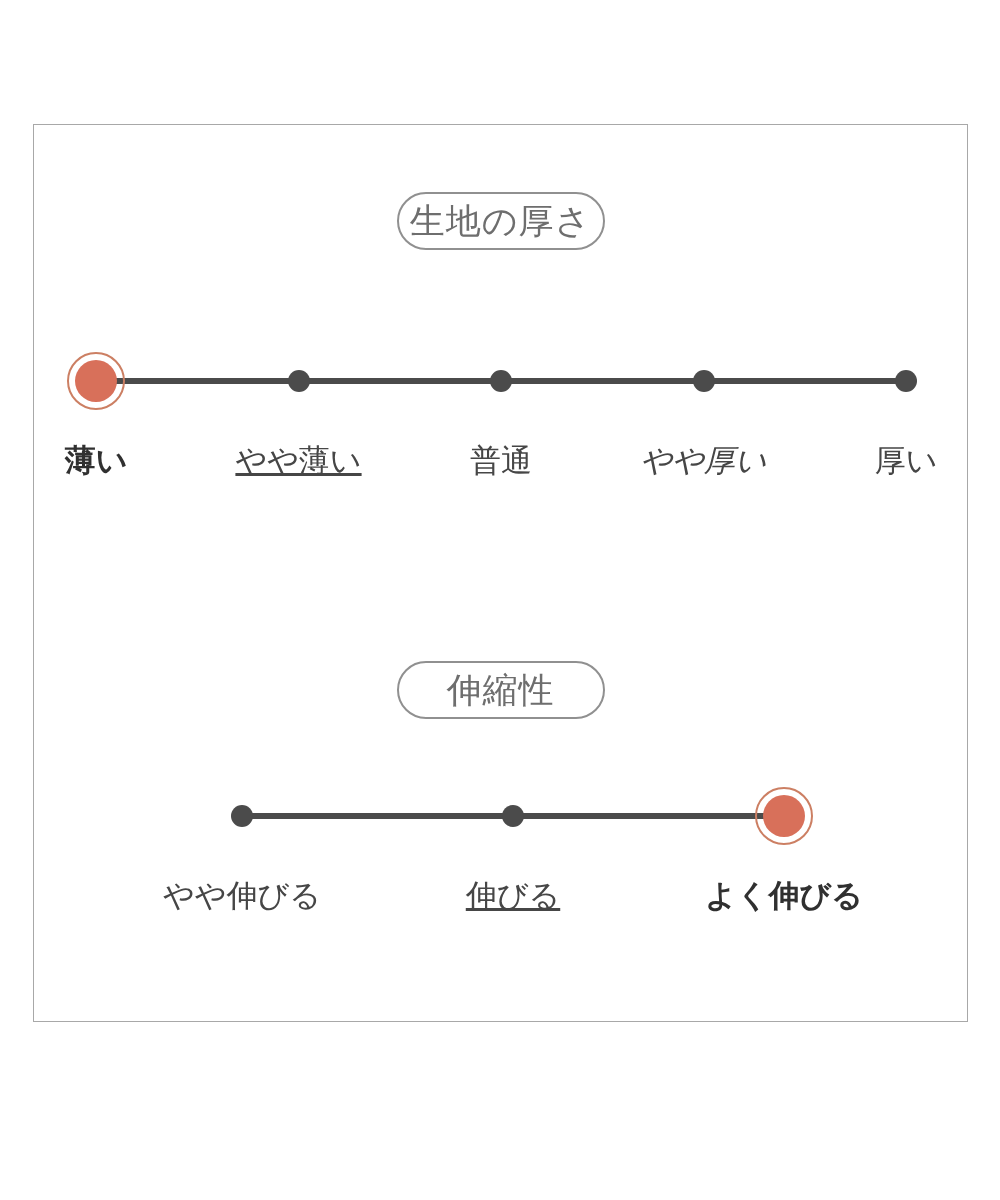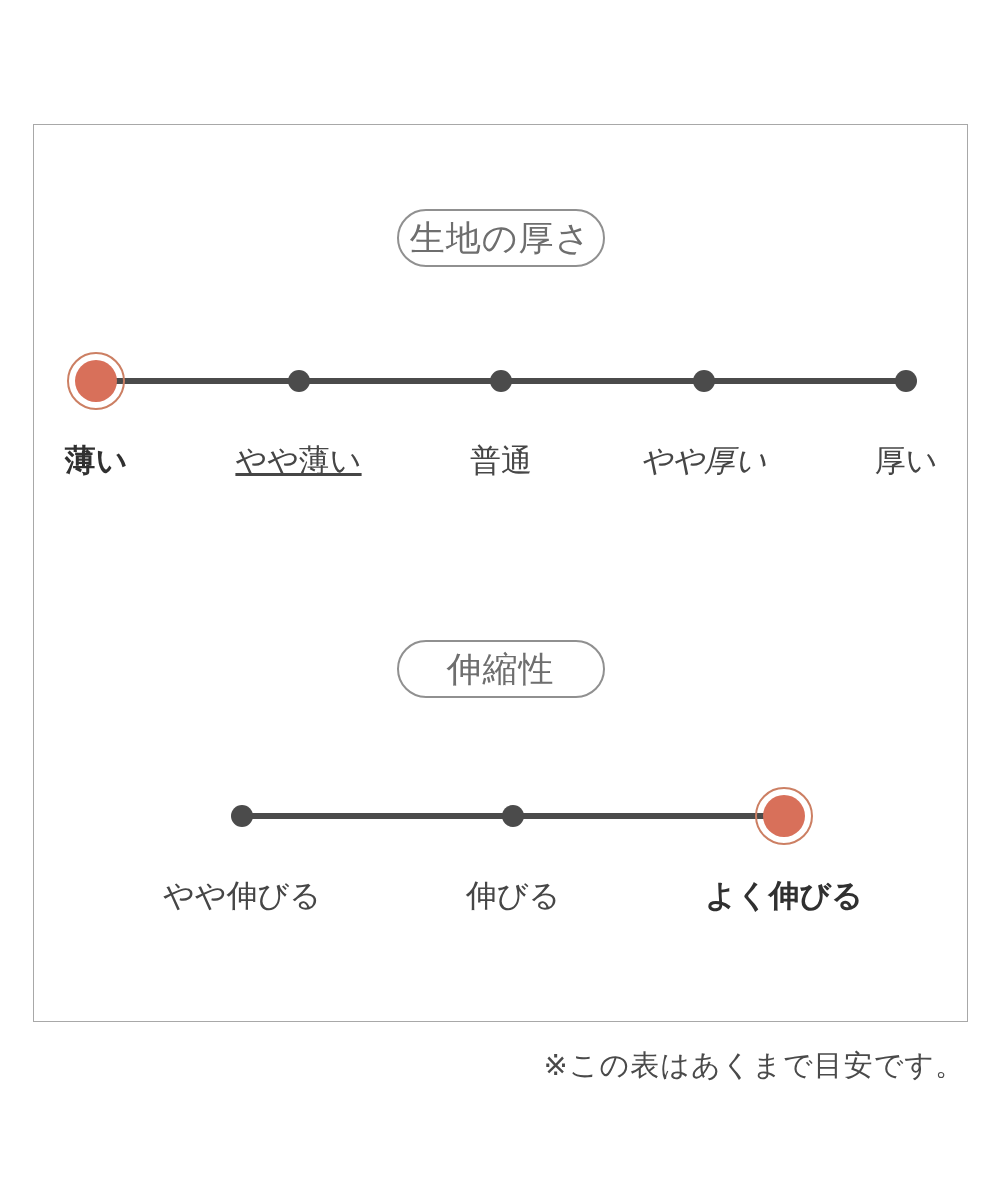--- a/index.html
+++ b/index.html
@@ -42,22 +42,22 @@
     border-radius: 30px;
     display: flex; align-items: center; justify-content: center;
     background: var(--bg);
   }
   .pill span {
     font-size: 35px;
     color: var(--pill-text);
     letter-spacing: 1px;
     white-space: nowrap;
   }
-  .scale-1 .pill { top: 84px; text-align: center; }
-  .scale-2 .pill { top: 515px; }
+  .scale-1 .pill { top: 67px; text-align: center; }
+  .scale-2 .pill { top: 536px; }
   .track {
     position: absolute;
     height: 0;
   }
   .scale-1 .track { left: 62px; top: 256px; width: 810px; }
   .scale-2 .track { left: 208px; top: 691px; width: 542px; }
   .line {
     position: absolute;
     left: 0; right: 0; top: -3px;
     height: 6px;
@@ -134,23 +134,22 @@
 
     <section class="scale scale-2">
       <div class="pill">
         <span>伸縮性</span>
       </div>
       <div class="track">
         <div class="line"></div>
       <div class="dot" style="left: 0%;"></div>
           <div class="scale-label" style="left: 0%;">やや伸びる</div>
           <div class="dot" style="left: 50%;"></div>
-          <div class="scale-label" style="left: 50%;">伸びる</div>
+          <div class="scale-label" style="left: 50%; text-decoration: underline;">伸びる</div>
           <div class="ring" style="left: 100%;"></div>
           <div class="dot selected" style="left: 100%;"></div>
           <div class="scale-label selected" style="left: 100%; font-family: Liberation Serif, serif;">よく伸びる</div>
         </div>
     </section>
 
   </div>
 
-  <div class="note">※この表はあくまで目安です。</div>
 </div>
 
 </body></html>

